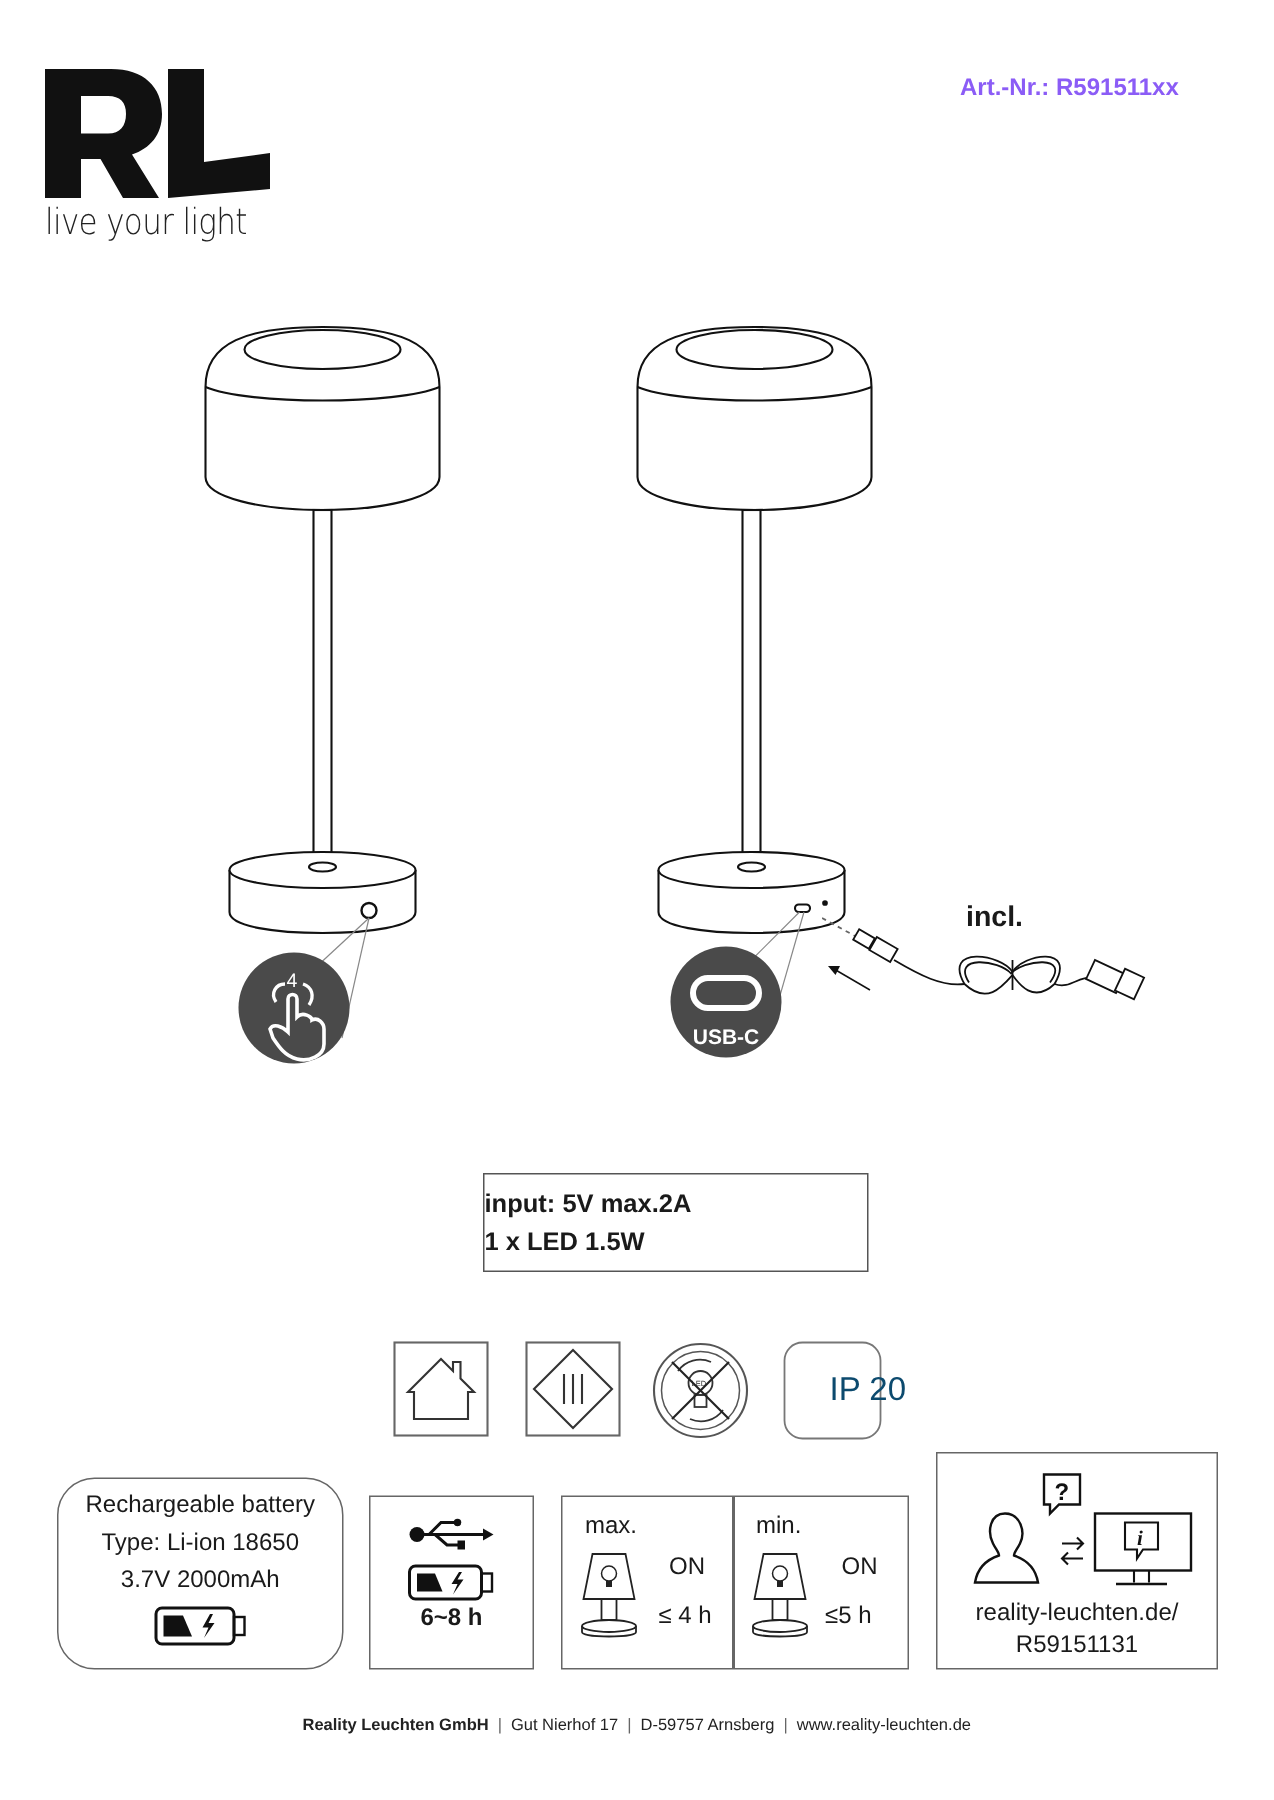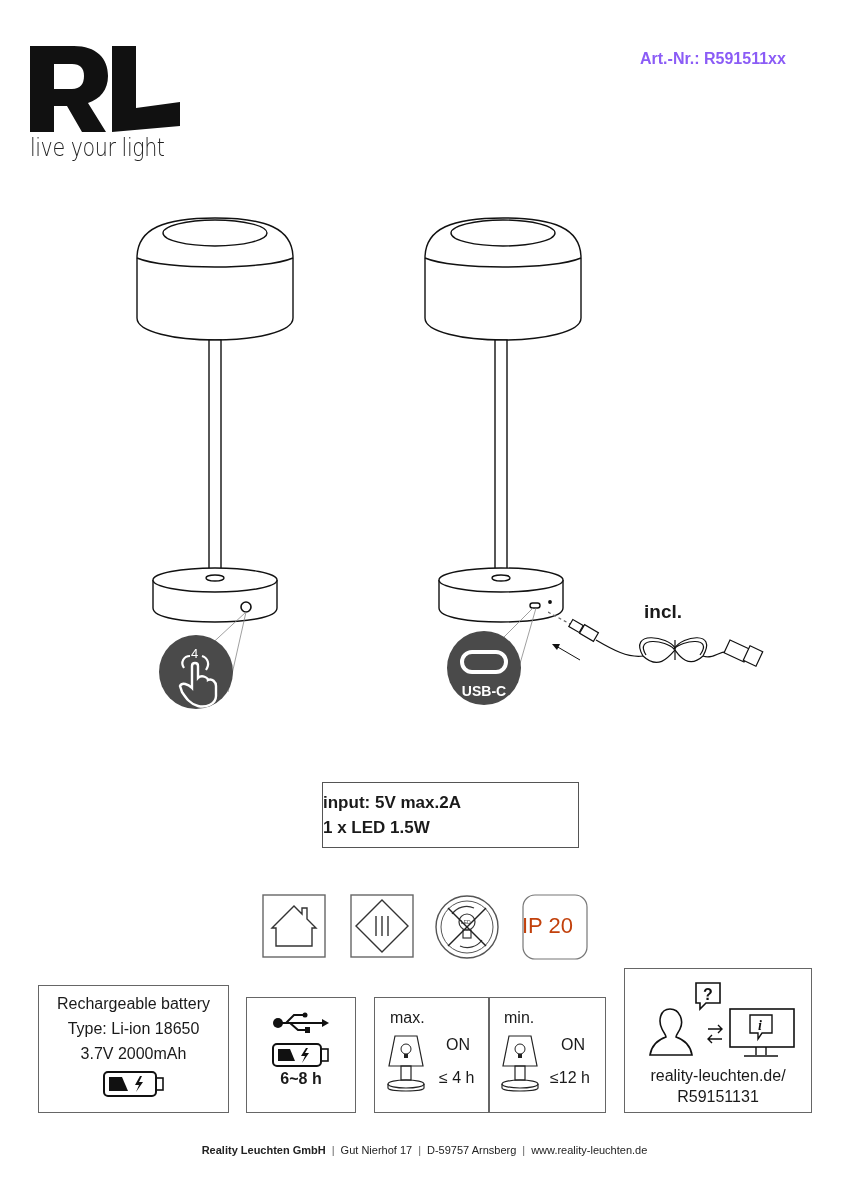--- a/index.html
+++ b/index.html
@@ -4,21 +4,21 @@
   <style>
     html, body { margin: 0; padding: 0; background: #ffffff; }
     body { width: 849px; height: 1200px; position: relative; overflow: hidden; font-family: "Liberation Sans", sans-serif; color: #1a1a1a; }
     .abs { position: absolute; }
     .logo-rl { left: 30px; top: 46px; width: 150px; height: 86px; }
     .tagline { left: 30px; top: 134px; font-size: 24px; font-family: "DejaVu Sans", sans-serif; font-weight: 300; letter-spacing: -0.5px; color: #222; transform: scaleX(0.86); transform-origin: left top; }
     .artnr { left: 640px; top: 50px; font-size: 16px; font-weight: bold; color: #8b5cf6; }
     .spec-box { left: 322px; top: 782px; width: 257px; height: 66px; border: 1px solid #555; text-align: left; font-weight: bold; font-size: 17px; line-height: 25px; padding-top: 7px; box-sizing: border-box; }
     .incl { left: 644px; top: 601px; font-size: 19px; font-weight: bold; }
     .box { border: 1.5px solid #666; box-sizing: border-box; }
-    .battery-box { left: 38px; top: 985px; width: 191px; height: 128px; text-align: center; font-size: 16px; line-height: 25px; padding-top: 5px; }
+    .battery-box { left: 38px; top: 985px; width: 191px; height: 128px; text-align: center; font-size: 16px; line-height: 25px; padding-top: 5px; border-radius: 25px; }
     .usb-box { left: 246px; top: 997px; width: 110px; height: 116px; text-align: center; font-size: 16px; }
     .mode-box { left: 374px; top: 997px; width: 232px; height: 116px; }
     .mode-divider { left: 113px; top: 0; width: 1.5px; height: 100%; background: #666; }
     .mode-label { font-size: 16px; }
     .mode-on { font-size: 16px; }
     .mode-time { font-size: 16px; }
     .info-box { left: 624px; top: 968px; width: 188px; height: 145px; text-align: center; font-size: 16px; }
     .footer { left: 0; top: 1144px; width: 849px; text-align: center; font-size: 11px; color: #222; }
     .footer b { font-weight: bold; }
     .sep { color: #666; margin: 0 6px; }
@@ -140,21 +140,21 @@
     <path d="M18 20 A18 18 0 0 1 40 14" fill="none" stroke="#333" stroke-width="1.2"></path>
     <path d="M48 46 A18 18 0 0 1 26 52" fill="none" stroke="#333" stroke-width="1.2"></path>
     <line x1="14" y1="14" x2="52" y2="52" stroke="#222" stroke-width="1.4"></line>
     <line x1="52" y1="14" x2="14" y2="52" stroke="#222" stroke-width="1.4"></line>
   </svg>
 </div>
 <div class="abs cert" style="left:522px;">
   <svg width="66" height="66" viewBox="0 0 66 66">
     <rect x="1" y="1" width="64" height="64" rx="12" fill="none" stroke="#777" stroke-width="1.2"></rect>
   </svg>
-  <div class="abs" style="left:0; top:19px; width:82px; text-align:left; font-size:22px; color:#c2410c;">IP 20</div>
+  <div class="abs" style="left:0; top:19px; width:82px; text-align:right; font-size:22px; color:#0c4a6e;">IP 20</div>
 </div>
 
 <div class="abs box battery-box">
   <div>Rechargeable battery</div>
   <div>Type: Li-ion 18650</div>
   <div>3.7V 2000mAh</div>
   <div style="display:flex; justify-content:center; margin-top:4px;">
     <svg width="64" height="28" viewBox="0 0 64 28">
       <rect x="2" y="2" width="52" height="24" rx="4" fill="none" stroke="#111" stroke-width="2"></rect>
       <rect x="54" y="8" width="7" height="12" fill="none" stroke="#111" stroke-width="1.6"></rect>
@@ -209,21 +209,21 @@
     <svg width="44" height="66" viewBox="0 0 44 66">
       <path d="M10 4 H32 L38 34 H4 Z" fill="none" stroke="#222" stroke-width="1.2"></path>
       <circle cx="21" cy="17" r="5" fill="none" stroke="#222" stroke-width="1"></circle>
       <rect x="19" y="22" width="4" height="4" fill="#222"></rect>
       <rect x="16" y="34" width="10" height="14" fill="none" stroke="#222" stroke-width="1.2"></rect>
       <ellipse cx="21" cy="52" rx="18" ry="4" fill="none" stroke="#222" stroke-width="1.2"></ellipse>
       <path d="M3 52 V56 C3 60 39 60 39 56 V52" fill="none" stroke="#222" stroke-width="1.2"></path>
     </svg>
   </div>
   <div class="abs mode-on" style="left:186px; top:38px;">ON</div>
-  <div class="abs mode-time" style="left:175px; top:71px;">≤12 h</div>
+  <div class="abs mode-time" style="left:175px; top:71px;">≤5 h</div>
 </div>
 
 <div class="abs box info-box">
   <div style="display:flex; justify-content:center; margin-top:8px;">
     <svg width="156" height="82" viewBox="0 0 156 82">
 
       <path d="M56 6 H80 V26 H66 L60 32 V26 H56 Z" fill="none" stroke="#111" stroke-width="1.6"></path>
       <text x="63" y="23" font-size="16" font-weight="bold" font-family="Liberation Sans, sans-serif" fill="#111">?</text>
 
       <path d="M30 32 C20 32 18 44 22 52 C24 56 26 58 26 60 C20 62 12 66 10 78 H52 C50 66 42 62 36 60 C36 58 38 56 40 52 C44 44 40 32 30 32 Z" fill="none" stroke="#111" stroke-width="1.6"></path>

